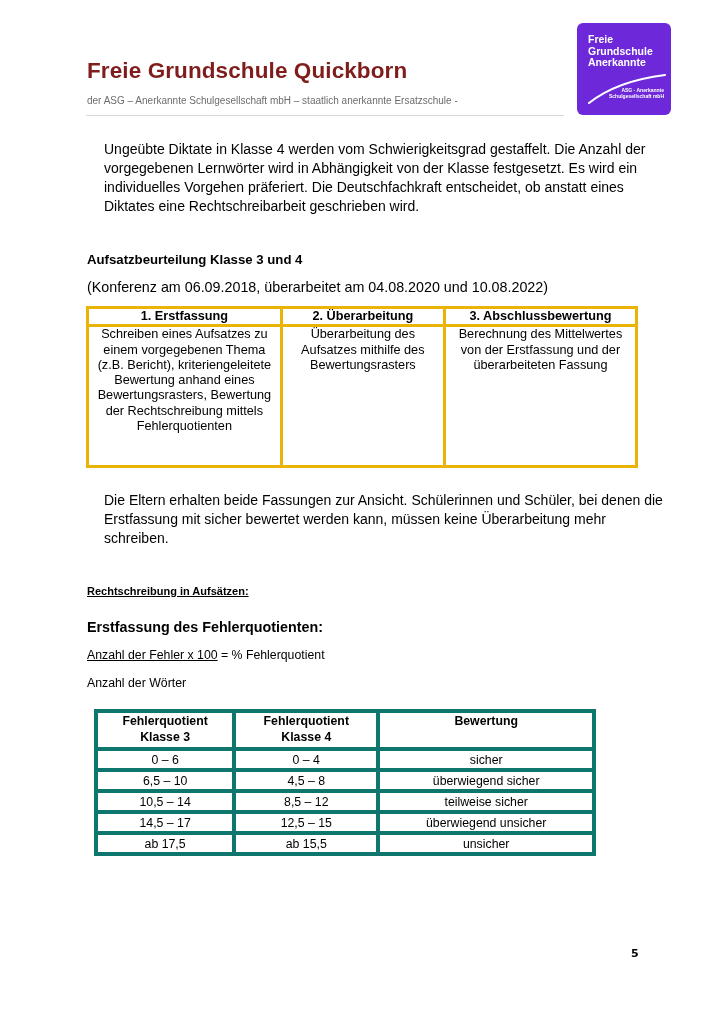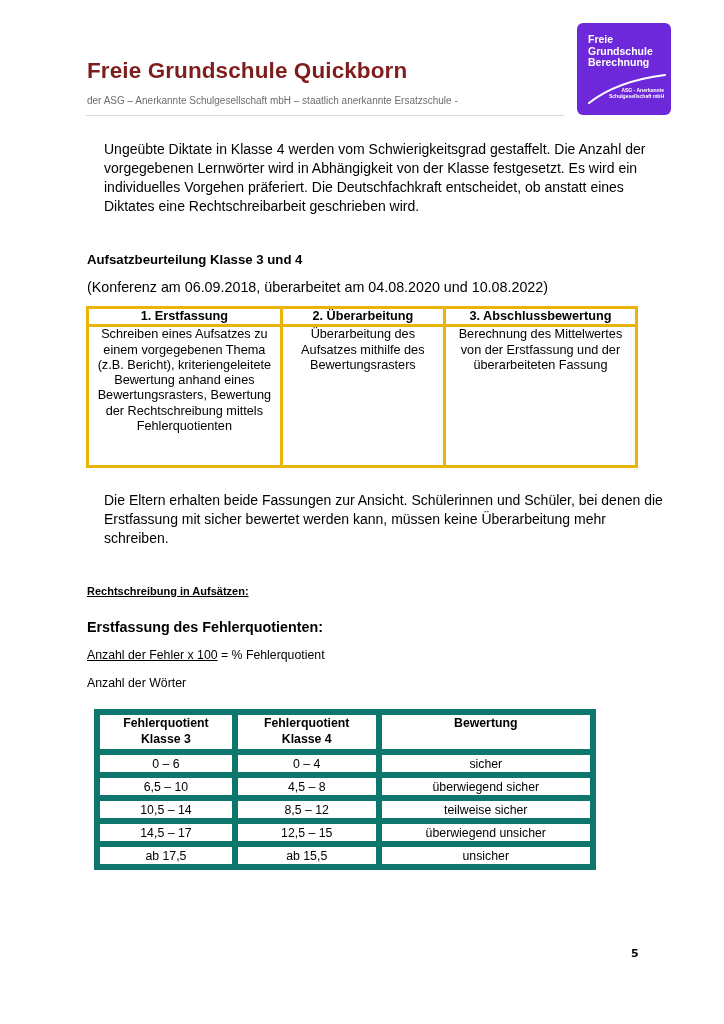--- a/index.html
+++ b/index.html
@@ -22,37 +22,37 @@
   #t1 td, #t1 th { border:3px solid #eab308; vertical-align:top; text-align:center; padding:0 2px; line-height:15.3px; }
   #t1 th { font-weight:bold; height:15px; }
   #t1 td { height:138px; }
   #eltern { top:491px; }
   #h-recht { left:87px; top:585px; font-size:11px; font-weight:bold; text-decoration:underline; }
   #h-berech { left:87px; top:619px; font-size:14.3px; font-weight:bold; }
   #formel { left:87px; top:648px; font-size:12.3px; }
   #formel .u { text-decoration:underline; }
   #woerter { left:87px; top:676px; font-size:12.3px; }
   #t2 { left:94px; top:709px; width:502px; font-size:12.3px; }
-  #t2 td, #t2 th { border:6px solid #0f766e; text-align:center; padding:0 2px; line-height:16px; }
+  #t2 td, #t2 th { border:4px solid #0f766e; text-align:center; padding:0 2px; line-height:16px; }
   #t2 th { font-weight:bold; vertical-align:top; height:34px; }
   #t2 td { height:17px; }
   #pagenum { left:631px; top:947px; font-size:11px; font-weight:bold; font-family:"DejaVu Sans", sans-serif; }
 </style>
 </head>
 <body>
 
 <div id="hdr-title" class="abs">Freie Grundschule Quickborn</div>
 <div id="hdr-sub" class="abs">der ASG – Anerkannte Schulgesellschaft mbH – staatlich anerkannte Ersatzschule -</div>
 <div id="hdr-line" class="abs"></div>
 
 <div id="logo" class="abs">
   <div class="l1">
     <div>Freie</div>
     <div>Grundschule</div>
-    <div>Berechnung</div>
+    <div>Anerkannte</div>
   </div>
   <svg width="94" height="92">
     <path d="M 12 80 Q 40 58 88 52" stroke="#fff" stroke-width="2.2" fill="none" stroke-linecap="round"></path>
   </svg>
   <div class="l2">
     <div>ASG - Anerkannte</div>
     <div>Schulgesellschaft mbH</div>
   </div>
 </div>
 

